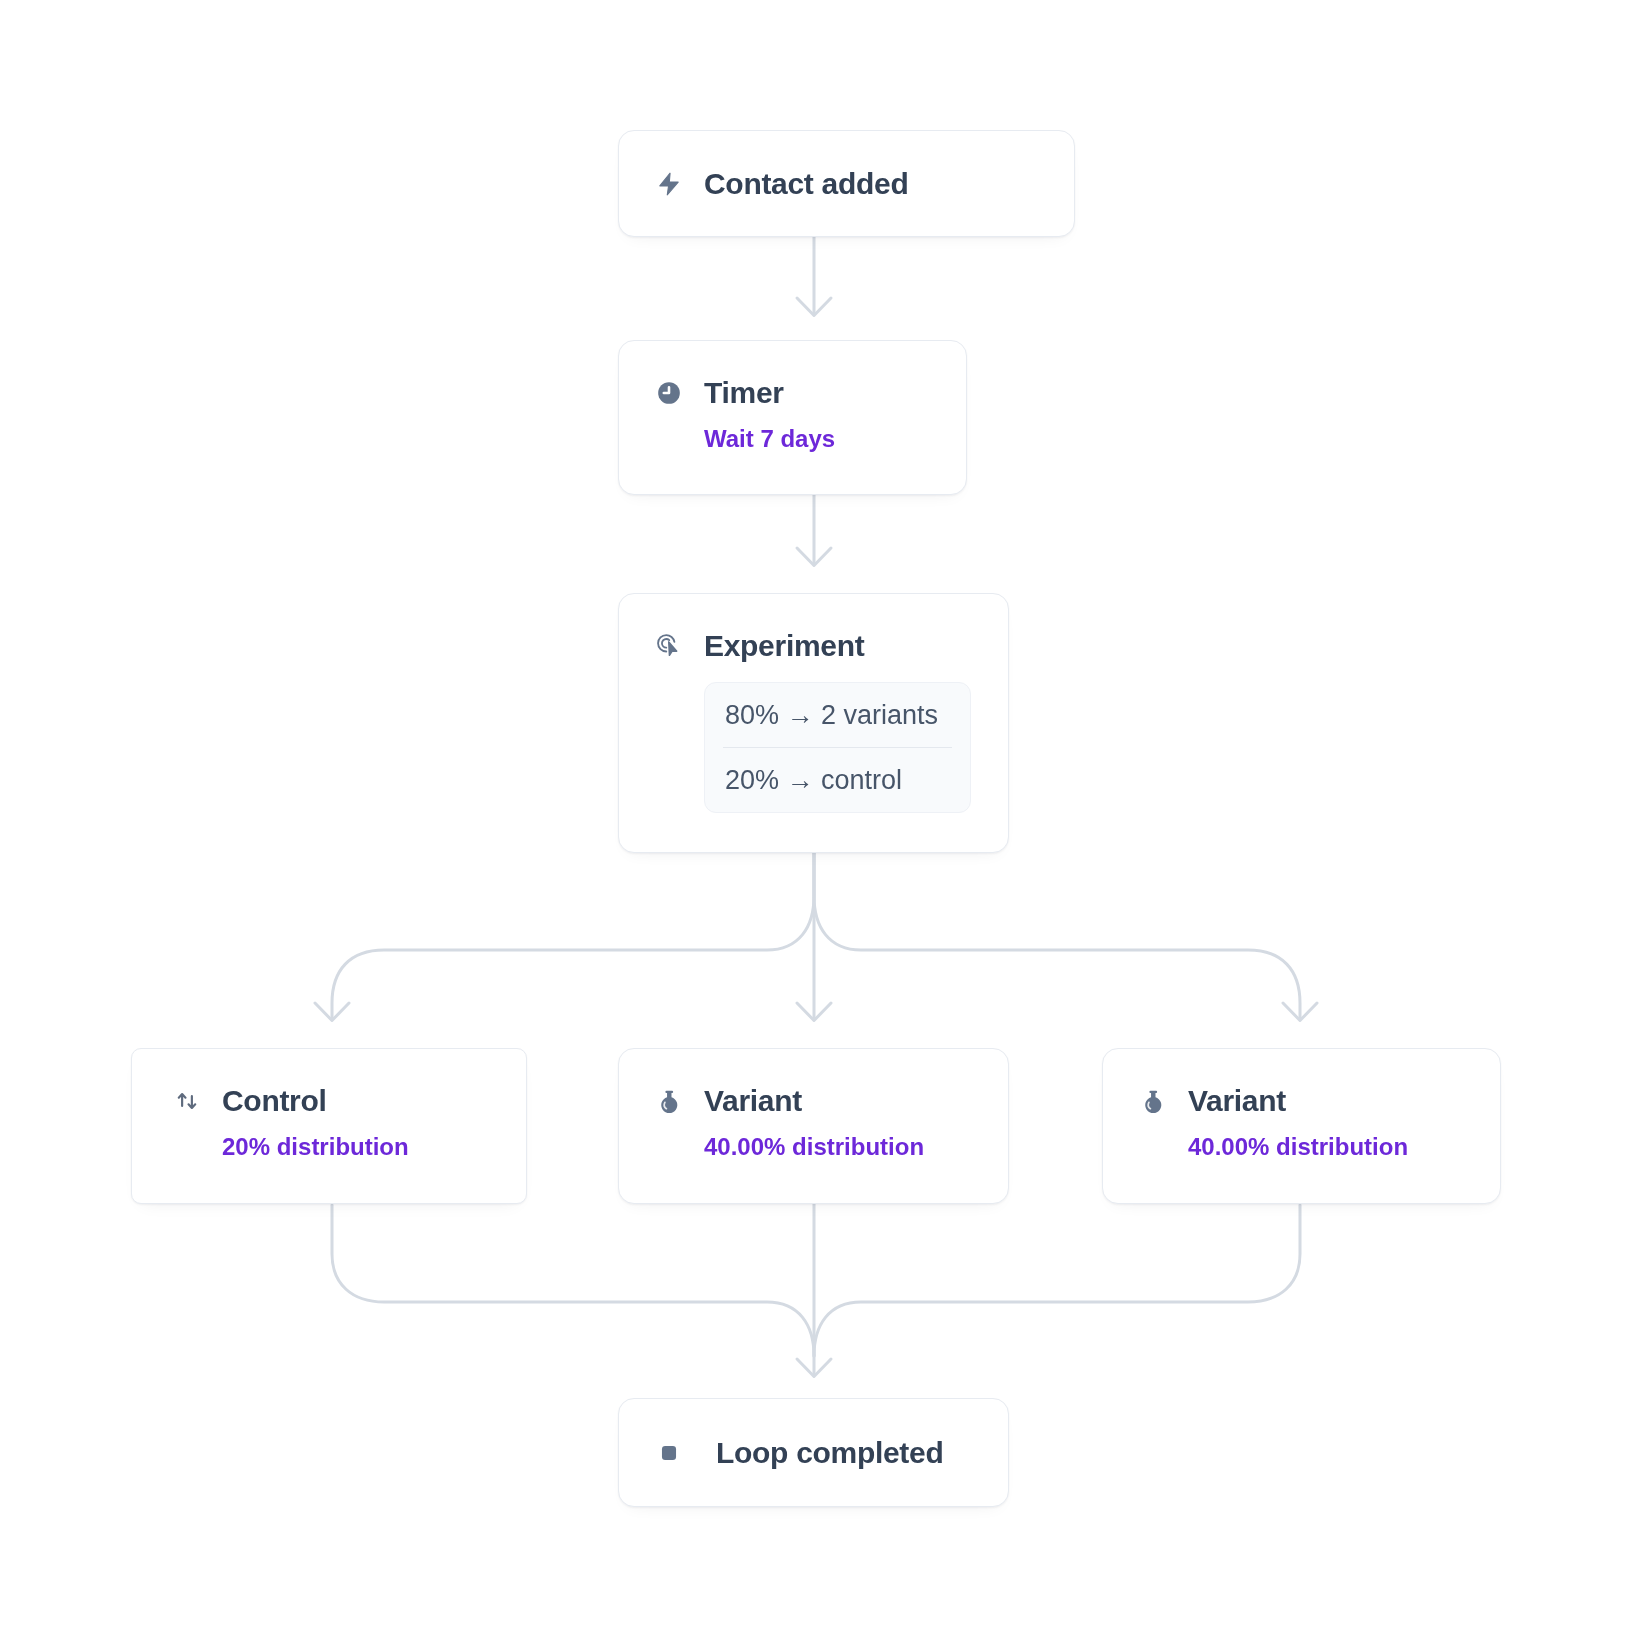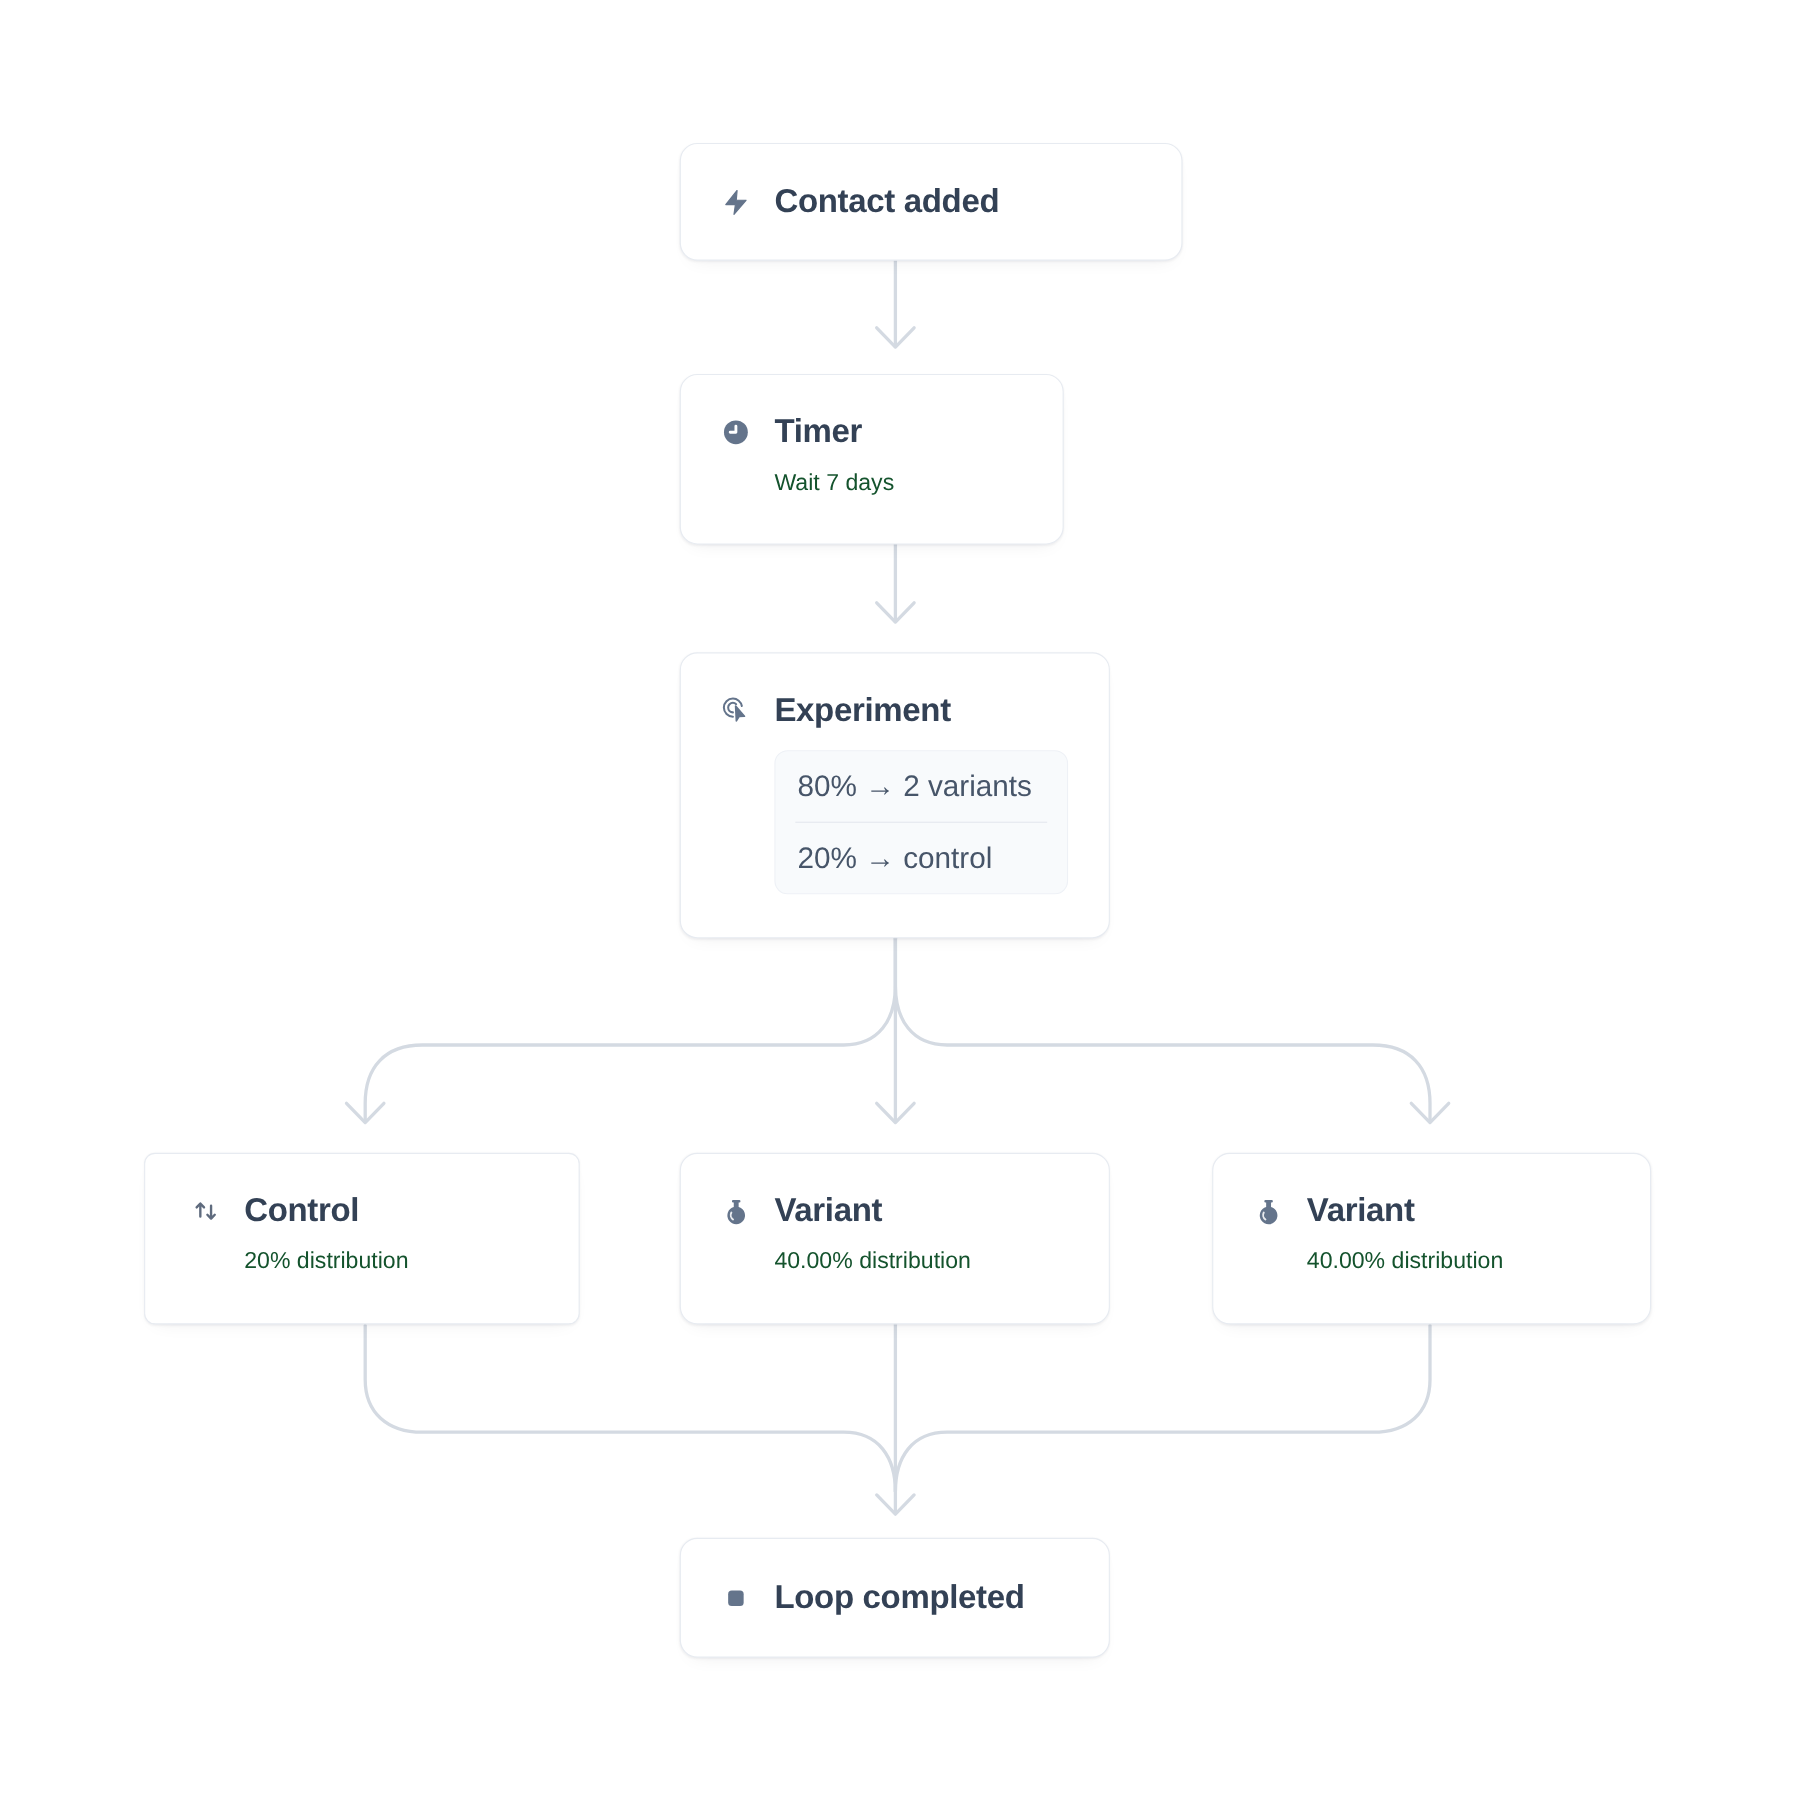--- a/index.html
+++ b/index.html
@@ -25,21 +25,21 @@
   .head{display:flex;align-items:center;}
   .icon{width:26px;height:26px;flex:0 0 26px;display:inline-flex;align-items:center;justify-content:center;}
   .icon svg{width:26px;height:26px;display:block;}
   .title{
     margin-left:22px;
     font-size:30px;font-weight:700;color:#334155;letter-spacing:-.3px;line-height:38px;
     white-space:nowrap;
   }
   .subtitle{
     margin-left:48px;margin-top:9px;
-    font-size:21px;font-weight:400;color:#14532d;line-height:36px;
+    font-size:24px;font-weight:700;color:#6d28d9;line-height:36px;
     white-space:nowrap;
   }
   .split-box{
     margin-left:48px;margin-top:17px;
     box-sizing:border-box;width:267px;
     background:#f8fafc;border:1.5px solid #eef1f6;border-radius:12px;
   }
   .split-row{
     height:64px;line-height:64px;padding-left:20px;
     font-size:27px;color:#475569;white-space:nowrap;
@@ -146,20 +146,20 @@
       <svg viewBox="0 0 24 24">
         <path d="M9.2 2.6 h5.6 a1.05 1.05 0 0 1 0 2.1 h-0.5 v3.9 a7.4 7.4 0 1 1 -4.1 0 V4.7 h-0.5 a1.05 1.05 0 0 1 0 -2.1 Z" fill="#64748b"></path>
         <path d="M8.2 13.2 a4.6 4.6 0 0 0 1.4 5.9" stroke="#ffffff" stroke-width="1.6" fill="none" stroke-linecap="round" opacity="0.85"></path>
       </svg>
     </span>
     <span class="title">Variant</span>
   </div>
   <div class="subtitle">40.00% distribution</div>
 </div>
 
-<div class="node node--single" style="left:618px;top:1398px;width:391px;height:109px;">
+<div class="node node--single" style="left:618px;top:1398px;width:391px;height:109px;gap:12px;">
   <span class="icon">
     <svg viewBox="0 0 24 24">
         <rect x="5.5" y="5.5" width="13" height="13" rx="3" fill="#64748b"></rect>
       </svg>
   </span>
   <span class="title">Loop completed</span>
 </div>
 
 </body></html>

